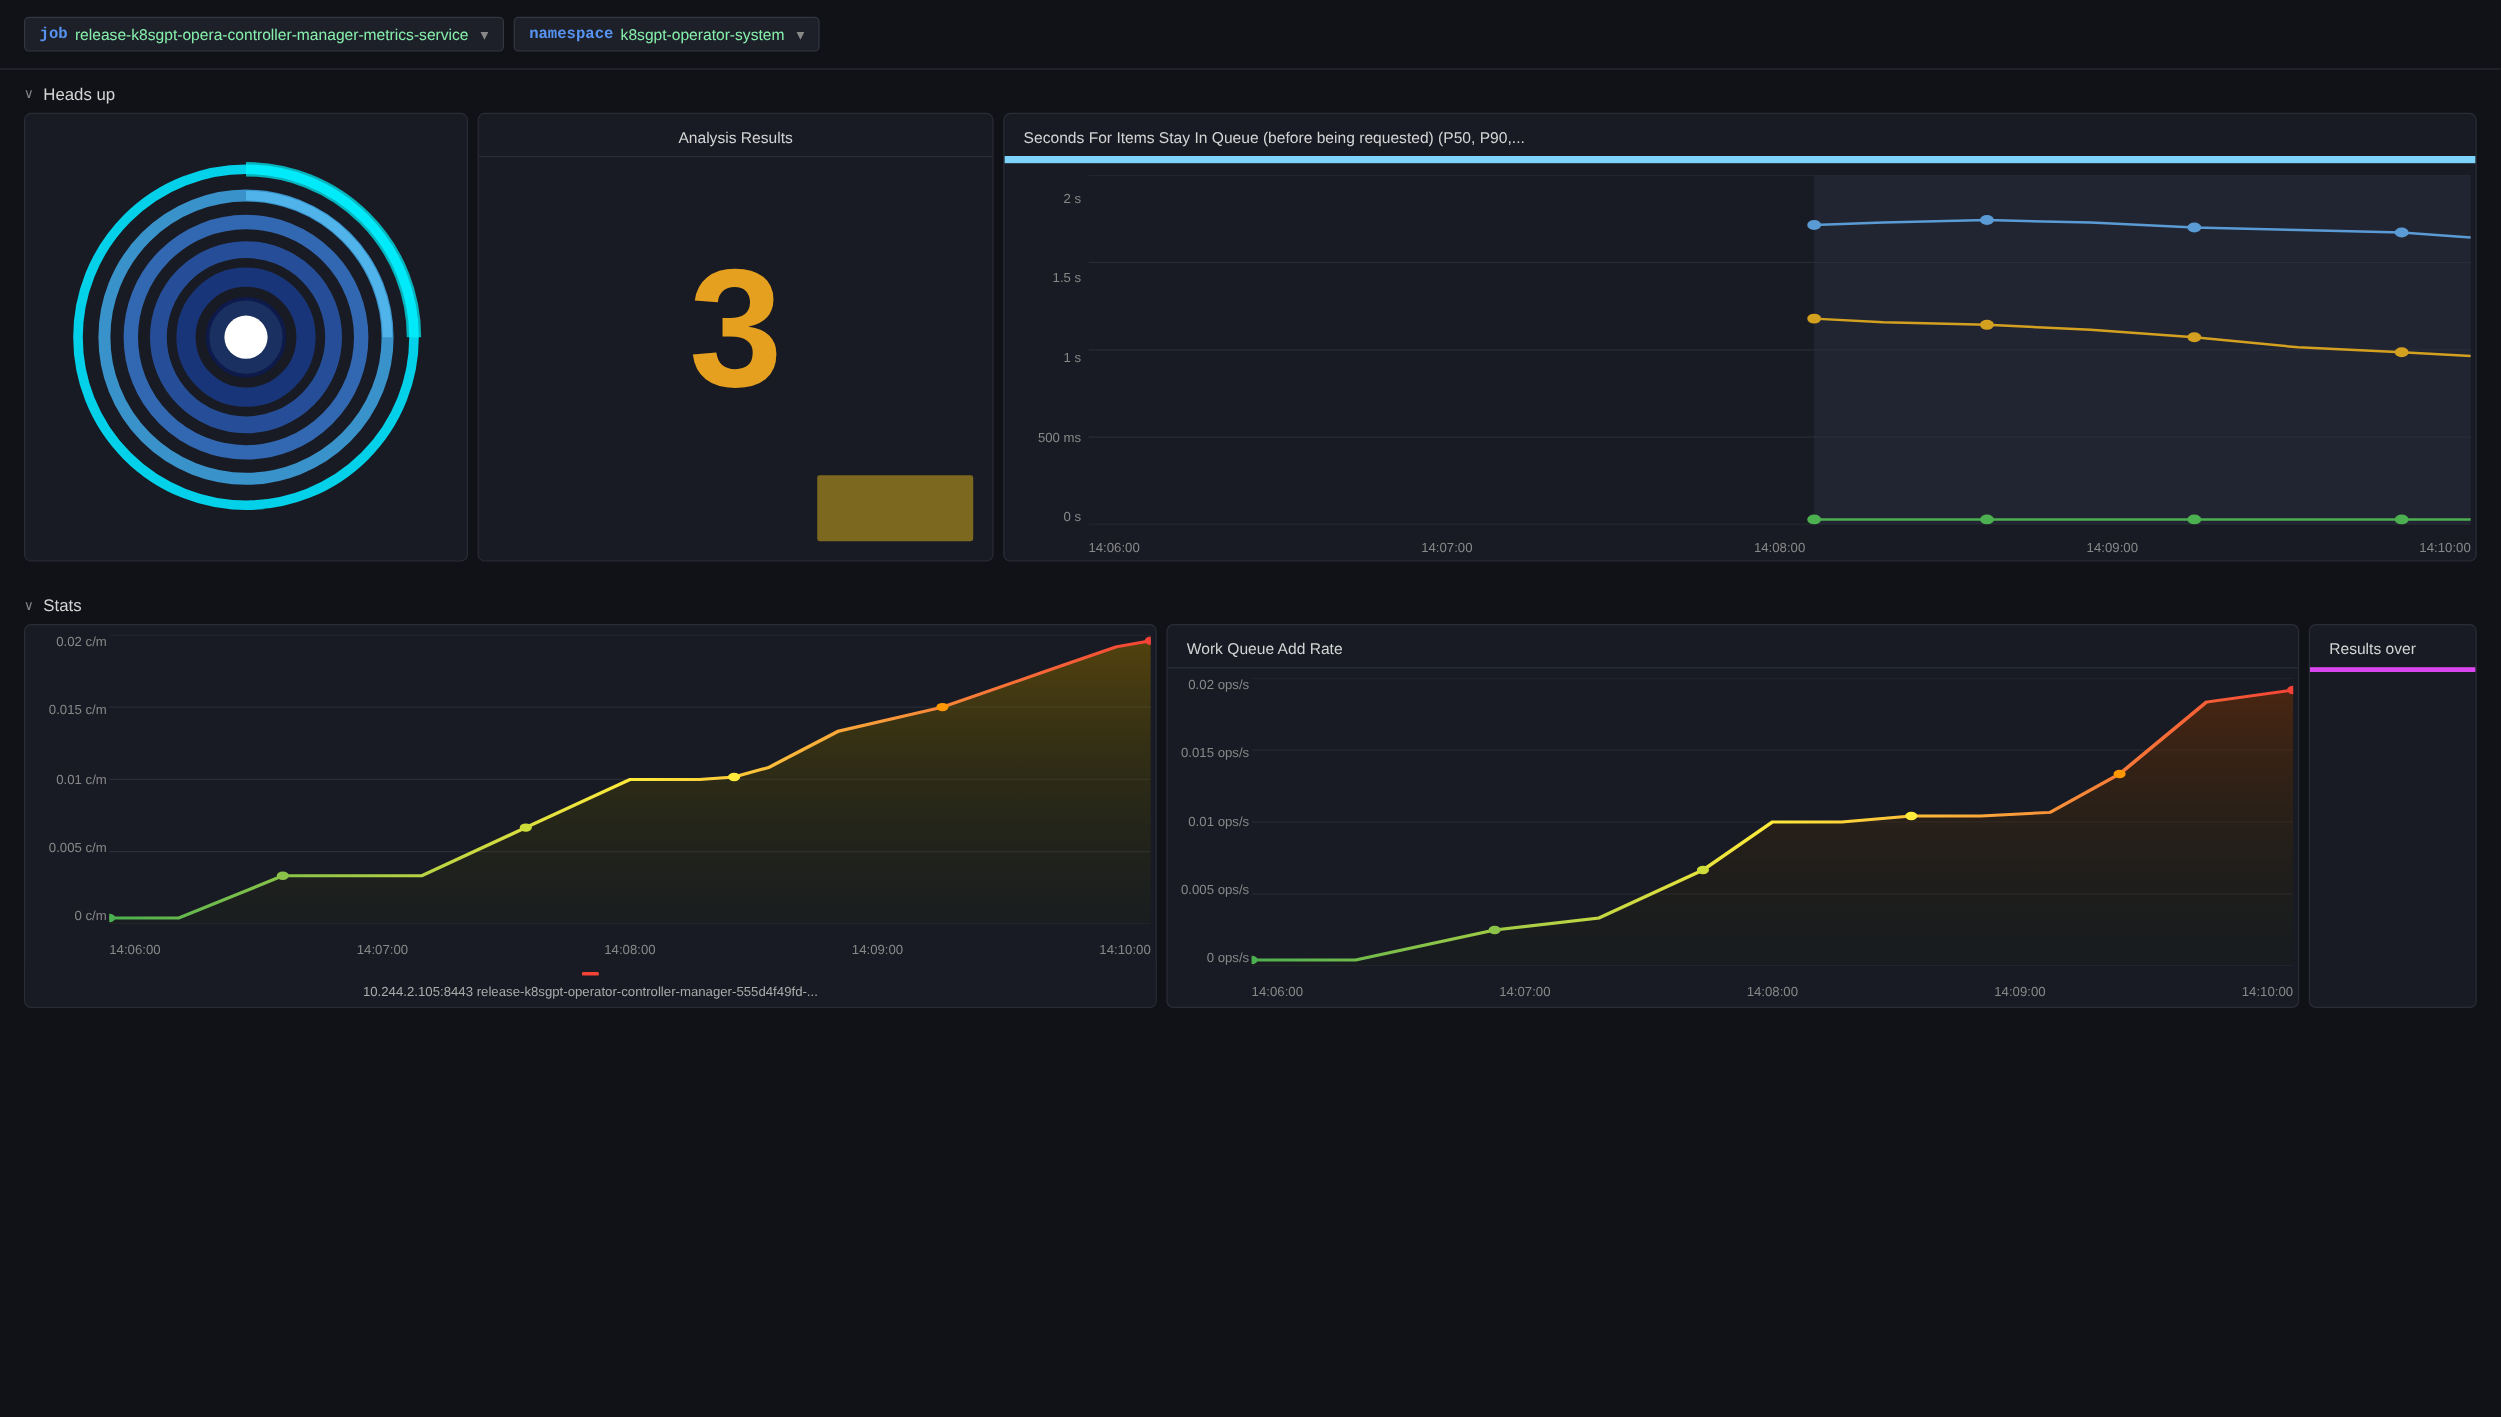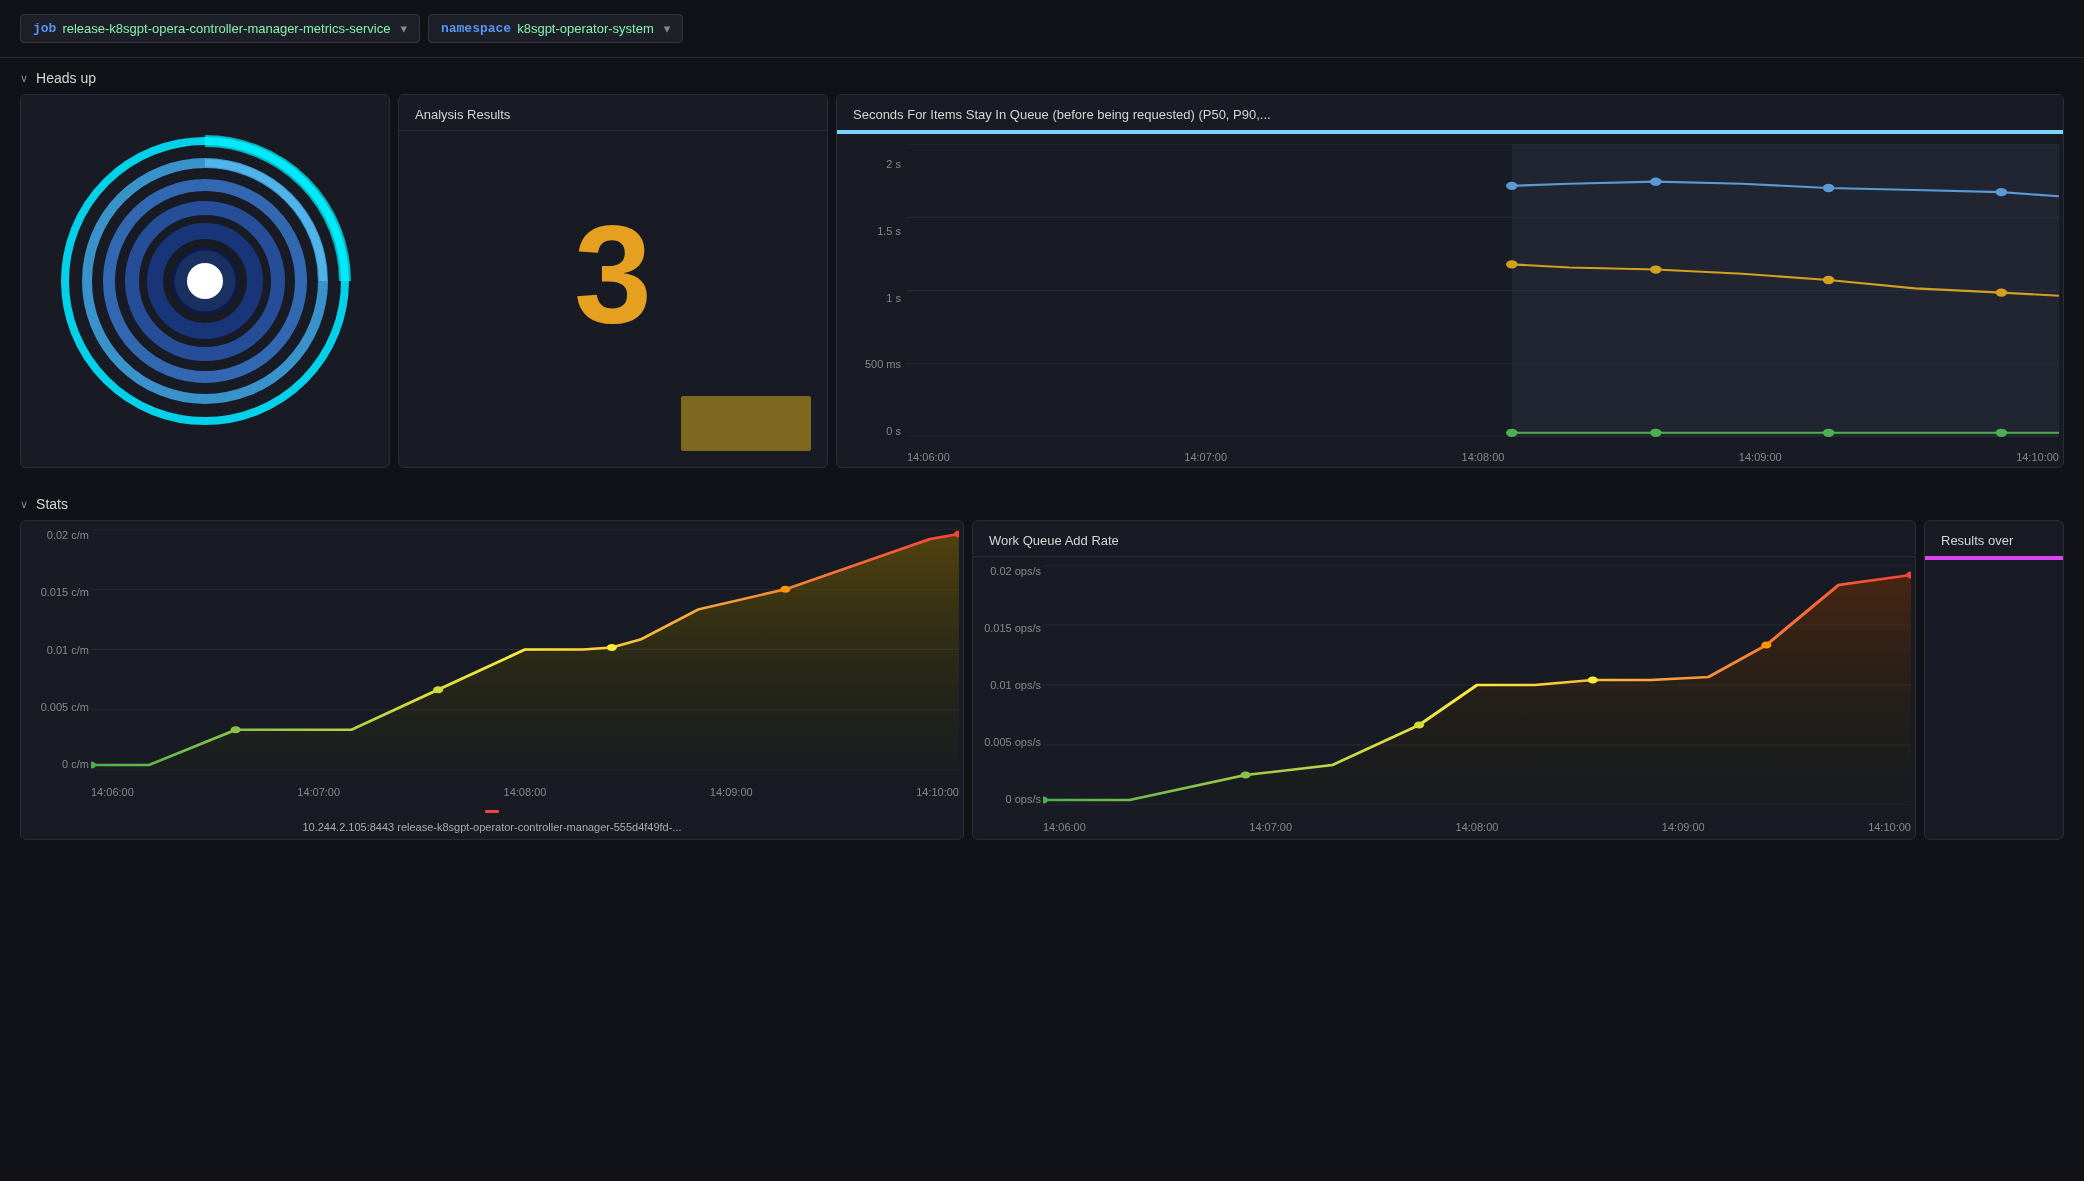--- a/index.html
+++ b/index.html
@@ -100,20 +100,21 @@
     .analysis-panel {
       width: 430px;
       background: #181b23;
       border: 1px solid #2a2d36;
       border-radius: 6px;
       margin-right: 8px;
       flex-shrink: 0;
       display: flex;
       flex-direction: column;
       overflow: hidden;
+      text-align: center;
     }
     .panel-title {
       padding: 12px 16px 8px;
       font-size: 13px;
       color: #d4d4d4;
       border-bottom: 1px solid #2a2d36;
     }
     .analysis-number {
       display: flex;
       align-items: center;
@@ -141,21 +142,21 @@
     .queue-panel {
       flex: 1;
       background: #181b23;
       border: 1px solid #2a2d36;
       border-radius: 6px;
       overflow: hidden;
       display: flex;
       flex-direction: column;
     }
     .queue-panel .panel-title {
-      border-bottom: 4px solid #7dd3fc;
+      border-bottom: 6px solid #7dd3fc;
     }
     .chart-area {
       flex: 1;
       position: relative;
       padding: 10px 10px 10px 60px;
     }
 
     
     .stats-grid {
       display: flex;

